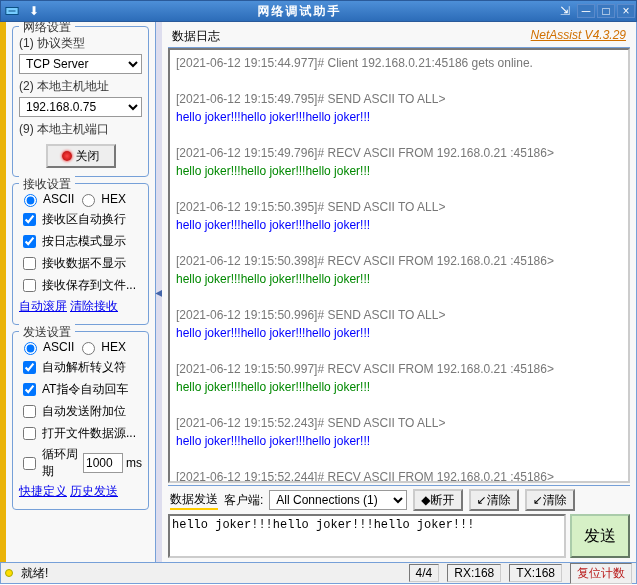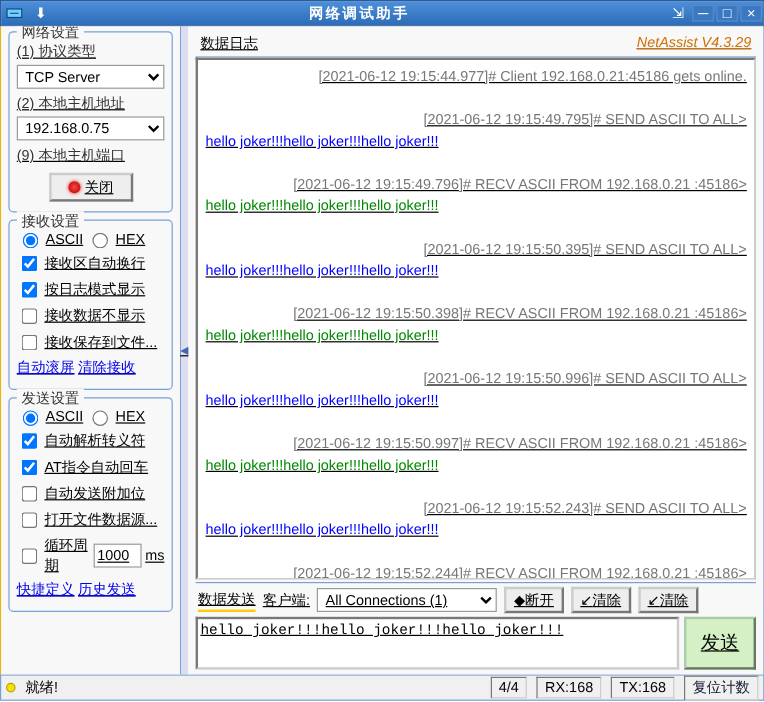--- a/index.html
+++ b/index.html
@@ -1,39 +1,39 @@
 <!DOCTYPE html>
 <html><head>
 <meta charset="utf-8">
 <style>
 * { box-sizing: border-box; font-family: "SimSun", "Microsoft YaHei", sans-serif; font-size: 12px; }
 body { margin: 0; background: #fff; width: 637px; height: 585px; overflow: hidden; }
 .titlebar { height: 22px; background: linear-gradient(#4d8fd8, #2c6cb8); display: flex; align-items: center; color: #fff; border: 1px solid #2a5a9a; }
 .titlebar .title { flex: 1; text-align: center; font-weight: bold; letter-spacing: 2px; }
 .titlebar .icon { width: 18px; height: 14px; margin: 0 2px; display: flex; align-items: center; justify-content: center; cursor: pointer; }
 .winbtn { width: 18px; height: 14px; margin: 0 1px; border: 1px solid #5a8acb; background: #3a78c0; color: #fff; display: flex; align-items: center; justify-content: center; cursor: pointer; }
-.main { display: flex; height: 540px; border-left: 1px solid #eab308; border-right: 1px solid #76a0d8; text-decoration: underline; }
+.main { display: flex; height: 540px; border-left: 6px solid #eab308; border-right: 1px solid #76a0d8; }
 .leftcol { width: 150px; padding: 4px 6px; border-right: 1px solid #76a0d8; background: #f8f8f8; overflow: hidden; }
 .rightcol { flex: 1; padding: 4px 6px; display: flex; flex-direction: column; background: #f8f8f8; }
 .group { border: 1px solid #76a0d8; border-radius: 4px; padding: 4px 6px 6px; margin-bottom: 6px; position: relative; }
 .group-title { position: absolute; top: -8px; left: 6px; background: #f8f8f8; padding: 0 4px; color: #333; }
 .sublabel { color: #333; margin: 4px 0 2px; }
 select, input[type=text] { width: 100%; border: 1px solid #999; height: 20px; padding: 0 2px; background: #fff; }
 .closebtn { display: flex; align-items: center; justify-content: center; gap: 4px; width: 70px; height: 24px; margin: 6px auto 2px; border: 2px outset #ccc; background: #eee; cursor: pointer; }
 .reddot { width: 10px; height: 10px; border-radius: 50%; background: radial-gradient(circle, #f44, #a00); box-shadow: 0 0 3px #f00; }
 .row { display: flex; align-items: center; gap: 3px; margin: 3px 0; }
 .radio, .check { display: flex; align-items: center; gap: 3px; cursor: pointer; }
 .link { color: #0000ee; text-decoration: underline; cursor: pointer; }
 .loghead { display: flex; justify-content: space-between; border-bottom: 1px solid #76a0d8; padding: 2px 4px; }
 .logarea { flex: 1; border: 2px inset #ccc; background: #fff; padding: 4px 6px; font-family: "Courier New", monospace; font-size: 12px; overflow: auto; line-height: 1.5; }
-.logarea .meta { color: #777; text-align: right; }
+.logarea .meta { color: #777; }
 .logarea .send { color: #00f; }
 .logarea .recv { color: #080; }
 .sendhead { display: flex; align-items: center; gap: 6px; padding: 3px 2px; border-top: 1px solid #76a0d8; margin-top: 2px; }
-.sendhead select { width: 150px; }
+.sendhead select { width: 138px; }
 .btn { border: 2px outset #ccc; background: #eee; height: 22px; padding: 0 6px; cursor: pointer; display: flex; align-items: center; }
 .sendbox { display: flex; gap: 4px; }
 .sendbox textarea { flex: 1; height: 44px; border: 2px inset #ccc; resize: none; font-family: "Courier New", monospace; padding: 2px; }
 .sendbtn { width: 60px; background: #d6f0c6; border: 2px outset #aaccaa; cursor: pointer; font-size: 16px; }
 .statusbar { height: 22px; border: 1px solid #76a0d8; display: flex; align-items: center; padding: 0 4px; gap: 8px; background: #f0f0f0; text-align: right; }
 .statusbar .cell { border: 1px inset #ccc; padding: 1px 6px; }
 .statusbar .spacer { flex: 1; }
 .ylight { width: 8px; height: 8px; background: #fd0; border-radius: 50%; border: 1px solid #aa0; }
 .splitter { width: 6px; background: #dde; display: flex; align-items: center; justify-content: center; cursor: col-resize; }
 .splitter span { color: #46a; font-size: 10px; }
@@ -176,14 +176,14 @@
   </div>
 </div>
 
 <div class="statusbar">
   <span class="ylight"></span>
   <span>就绪!</span>
   <span class="spacer"></span>
   <span class="cell">4/4</span>
   <span class="cell">RX:168</span>
   <span class="cell">TX:168</span>
-  <span class="cell link" style="text-decoration:none;color:#0f172a">复位计数</span>
+  <span class="cell link" style="text-decoration:none;color:#b91c1c">复位计数</span>
 </div>
 
 </body></html>

